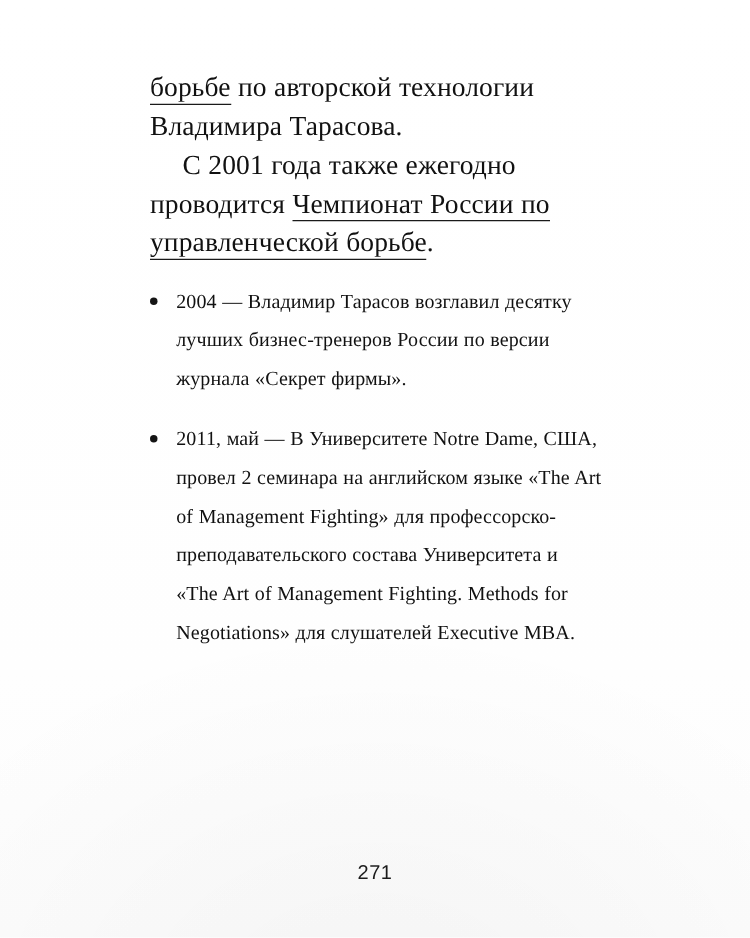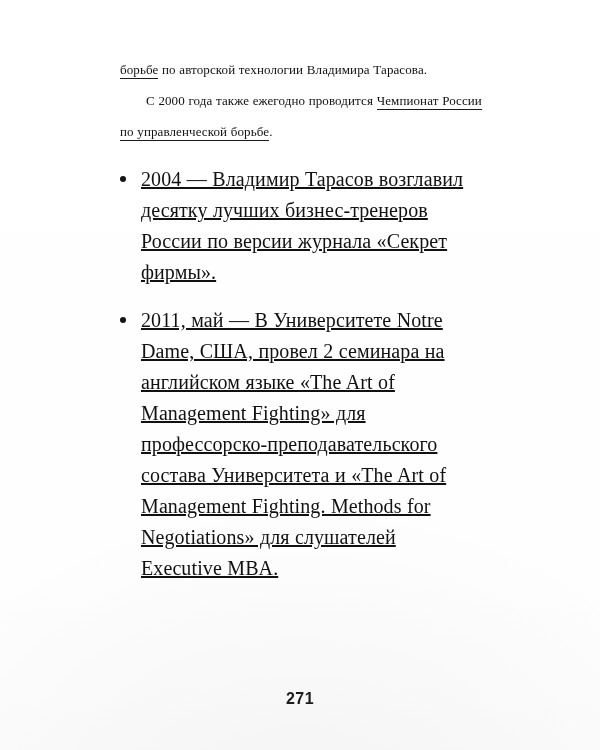--- a/index.html
+++ b/index.html
@@ -28,21 +28,21 @@
 
   .text-block {
     position: absolute;
     left: 120px;
     top: 54px;
     width: 362px;
   }
 
   p.para {
     margin: 0;
-    font-size: 13px;
+    font-size: 22px;
     line-height: 31px;
     text-align: left;
     letter-spacing: 0.1px;
     word-spacing: 0.3px;
   }
   p.para.indent {
     text-indent: 26px;
   }
 
   
@@ -52,25 +52,24 @@
   }
 
   ul.bullets {
     list-style: none;
     margin: 0;
     padding: 0;
   }
   ul.bullets li {
     position: relative;
     padding-left: 21px;
-    font-size: 20px;
+    font-size: 16px;
     line-height: 31px;
     letter-spacing: 0.1px;
     word-spacing: 0.3px;
-    text-decoration: underline;
   }
   ul.bullets li .dot {
     position: absolute;
     left: 0px;
     top: 12px;
     width: 6px;
     height: 6px;
     border-radius: 50%;
     background: #141414;
   }
@@ -79,35 +78,35 @@
   .gap-between-items { height: 17px; }
 
   .folio {
     position: absolute;
     left: 0;
     right: 0;
     top: 690px;
     text-align: center;
     font-family: "Liberation Sans", "DejaVu Sans", sans-serif;
     font-size: 16px;
-    font-weight: 700;
+    font-weight: 400;
     color: #1b1b1b;
     letter-spacing: 0.4px;
   }
 </style>
 </head>
 <body>
 
 <div class="page"></div>
 
 <div class="text-block">
 
   <p class="para"><span class="u">борьбе</span><span> по авторской технологии Владимира Тарасова.</span></p>
 
-  <p class="para indent"><span>С 2000 года также ежегодно проводится </span><span class="u">Чемпионат России по управленческой борьбе</span><span>.</span></p>
+  <p class="para indent"><span>С 2001 года также ежегодно проводится </span><span class="u">Чемпионат России по управленческой борьбе</span><span>.</span></p>
 
 
   <div class="gap-before-list"></div>
 
   <ul class="bullets">
     <li>
       <span class="dot"></span>
       <span>2004 — Владимир Тарасов возглавил десятку лучших бизнес-тренеров России по версии журнала «Секрет фирмы».</span>
     </li>
     <div class="gap-between-items"></div>

